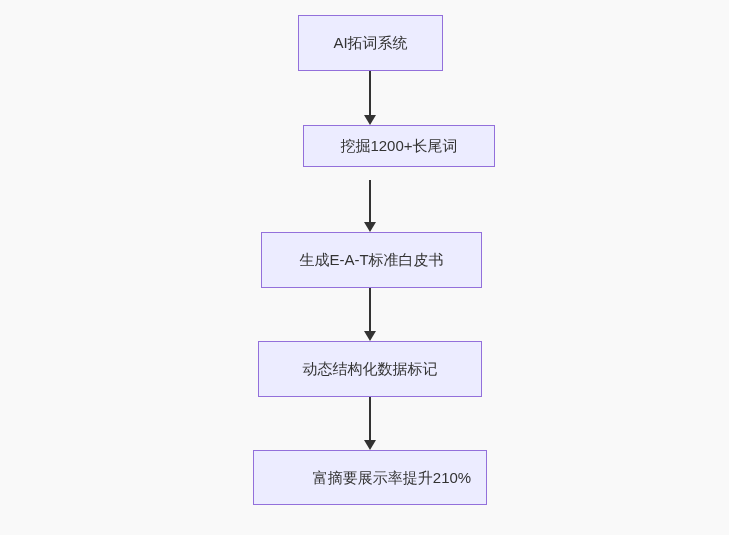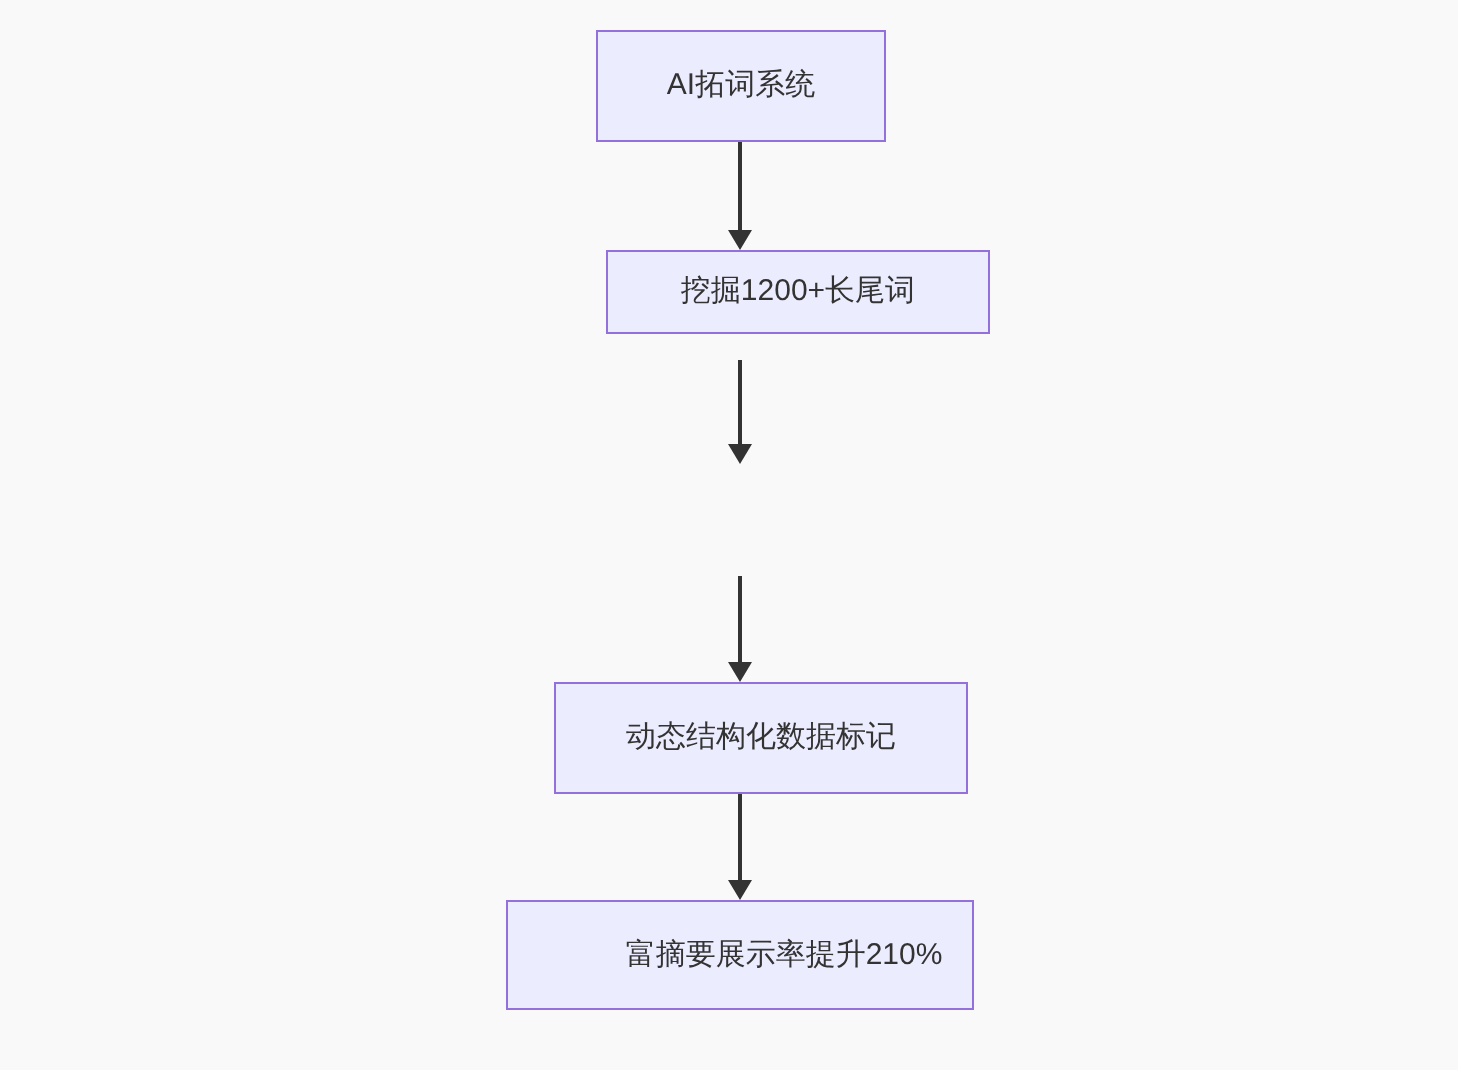--- a/index.html
+++ b/index.html
@@ -30,21 +30,21 @@
   .node-label {
     color: #333333;
     font-size: 15px;
     line-height: 1.2;
     white-space: nowrap;
     text-align: center;
   }
   .node-1 { left: 298px; top: 15px;  width: 145px; height: 56px; }
   .node-2 { left: 284px; top: 125px; width: 192px; height: 42px; margin-left: 19px; }
   .node-3 { left: 261px; top: 232px; width: 221px; height: 56px; }
-  .node-4 { left: 277px; top: 341px; width: 207px; height: 56px; }
+  .node-4 { left: 258px; top: 341px; width: 224px; height: 56px; }
   .node-5 { left: 253px; top: 450px; width: 234px; height: 55px; padding-left: 44px; }
 
   .edge {
     position: absolute;
     left: 370px;
     width: 12px;
     margin-left: -6px;
     display: flex;
     flex-direction: column;
     align-items: center;
@@ -82,20 +82,23 @@
 
   <div class="node node-2">
     <span class="node-label">挖掘1200+长尾词</span>
   </div>
 
   <div class="edge edge-2">
     <div class="edge-line"></div>
     <div class="edge-head"></div>
   </div>
 
+  <div class="node node-3">
+    <span class="node-label">生成E-A-T标准白皮书</span>
+  </div>
 
   <div class="edge edge-3">
     <div class="edge-line"></div>
     <div class="edge-head"></div>
   </div>
 
   <div class="node node-4">
     <span class="node-label">动态结构化数据标记</span>
   </div>
 

